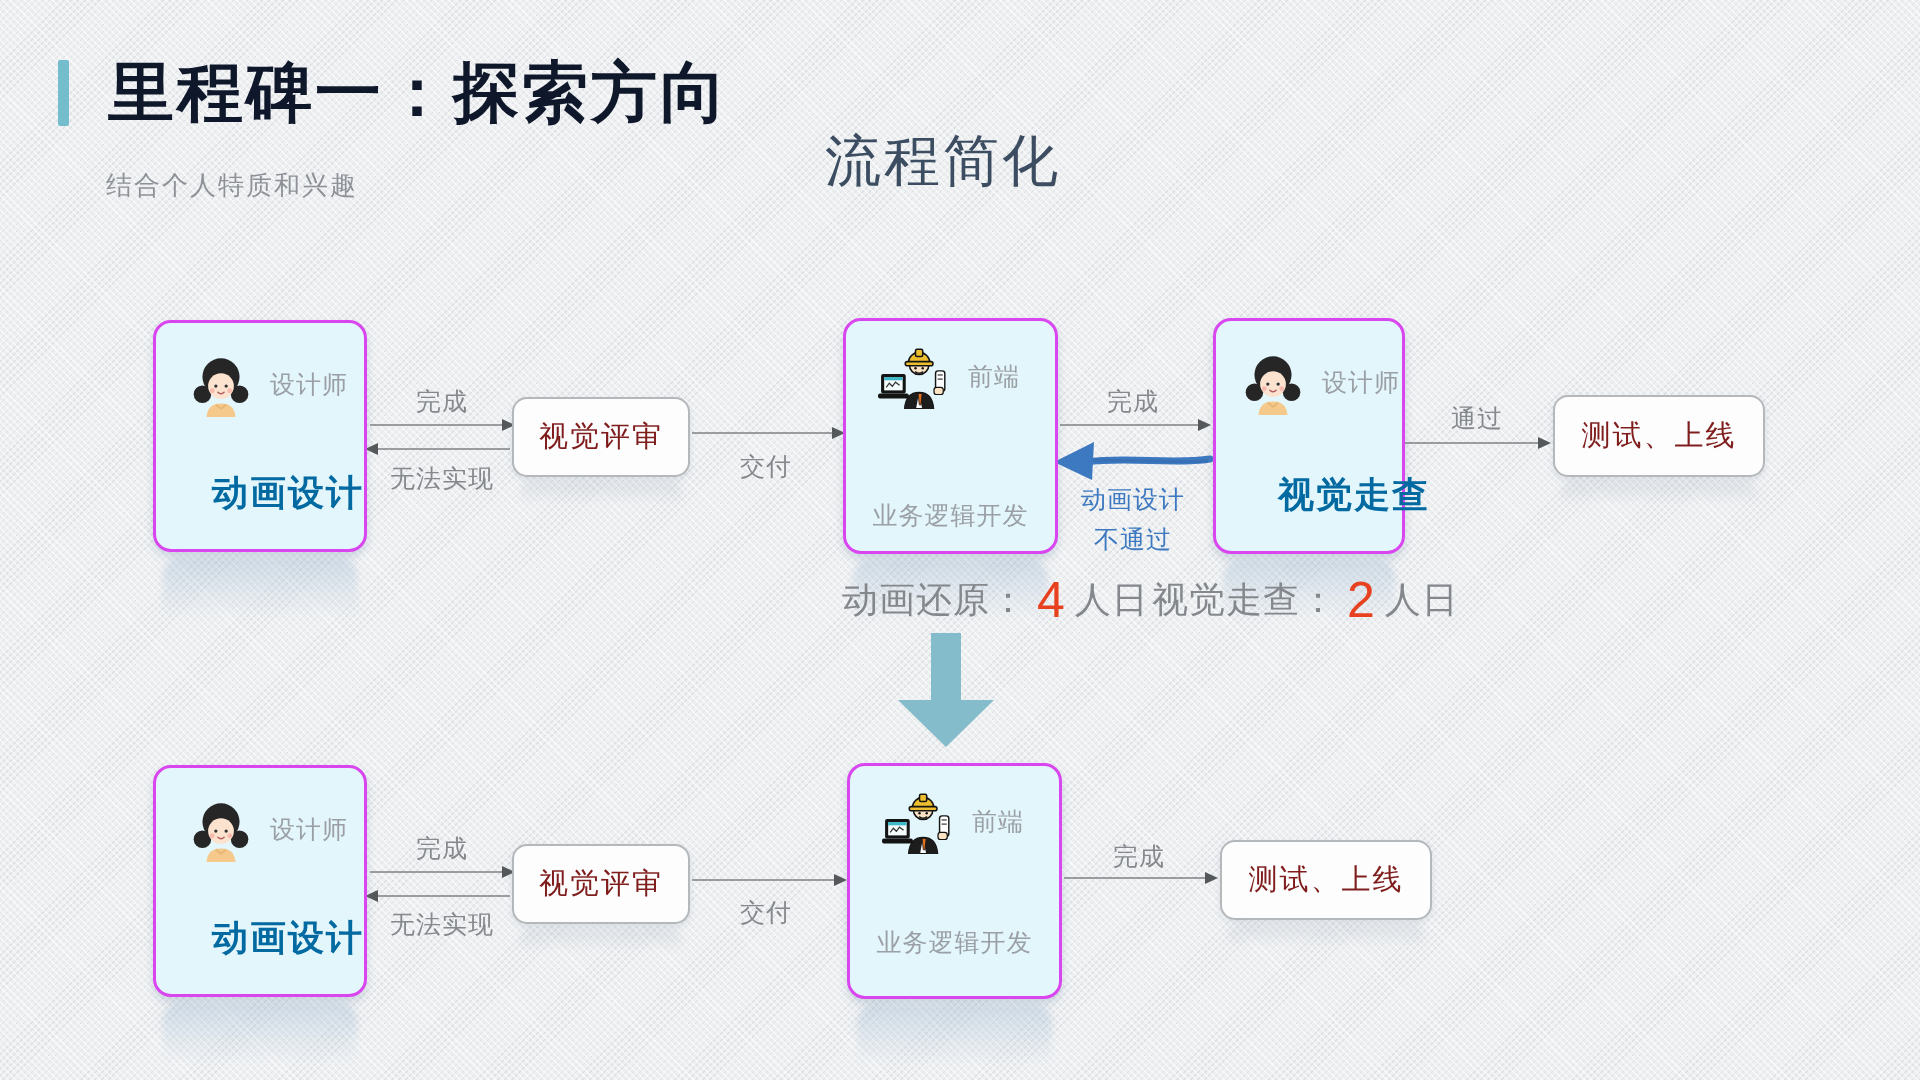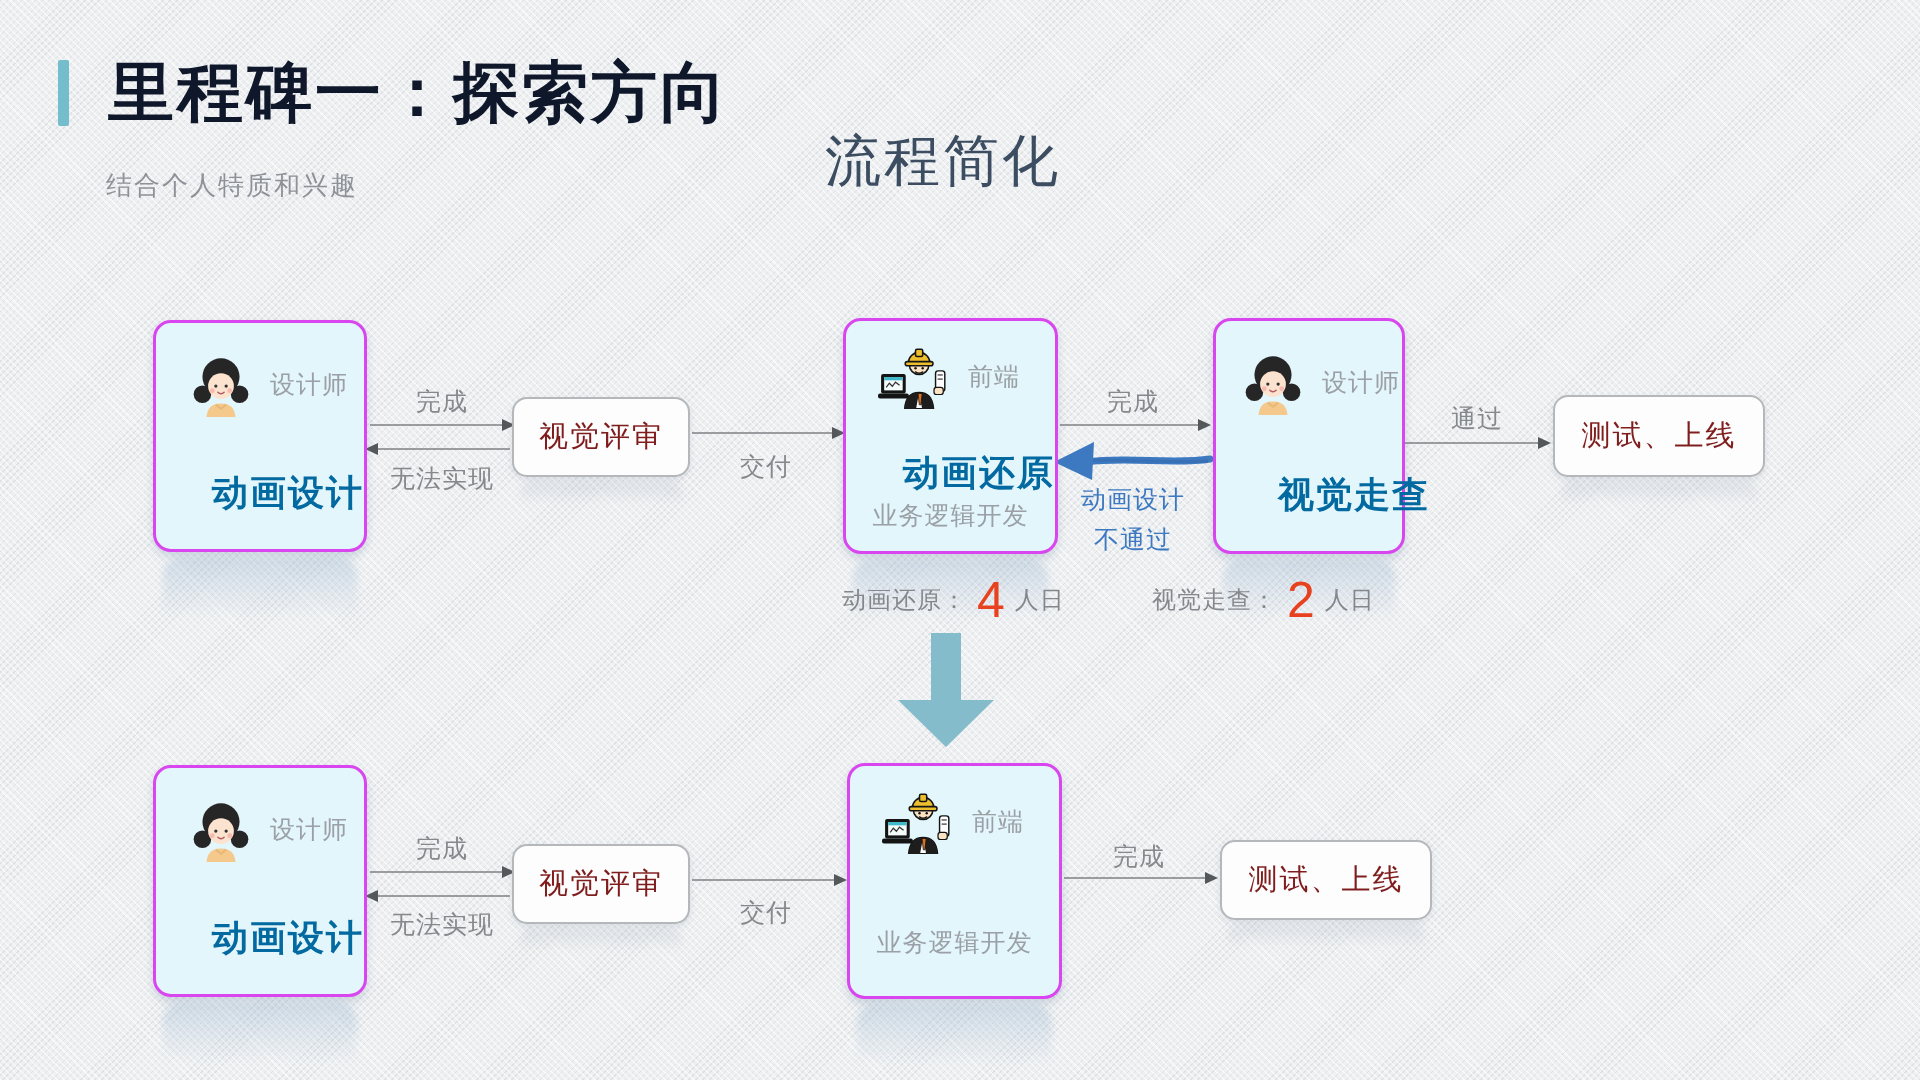--- a/index.html
+++ b/index.html
@@ -39,21 +39,21 @@
     box-shadow:0 3px 6px rgba(120,140,160,.18);
     box-sizing:border-box;
   }
 
   
   .alabel{font-size:25px;color:#85888c;transform:translateX(-50%);white-space:nowrap;letter-spacing:1px;}
   .alabel-blue{font-size:25px;color:#3d79c0;transform:translateX(-50%);white-space:nowrap;letter-spacing:1px;}
 
   
   .stat{display:inline-flex;align-items:center;white-space:nowrap;}
-  .stat .s-label,.stat .s-unit{font-size:24px;color:#84888d;letter-spacing:1px;}
+  .stat .s-label,.stat .s-unit{font-size:36px;color:#84888d;letter-spacing:1px;}
   .stat .s-value{font-size:50px;color:#e8411f;margin:0 10px;line-height:1;}
 
   
   .reflection{
     background:linear-gradient(to bottom, rgba(140,175,205,.32), rgba(237,239,241,0) 85%);
     border-radius:18px;filter:blur(3px);
   }
   .reflection-light{
     background:linear-gradient(to bottom, rgba(160,170,185,.22), rgba(237,239,241,0) 85%);
     border-radius:12px;filter:blur(3px);
@@ -163,21 +163,20 @@
       <line x1="58" y1="35" x2="63" y2="35" stroke="#141414" stroke-width="1"></line>
       <rect x="54.5" y="43" width="9" height="7" rx="2.5" fill="#fbe3c4" stroke="#141414" stroke-width="1.2"></rect>
       <rect x="3" y="30" width="24" height="19" rx="2" fill="#141414"></rect>
       <rect x="6" y="33" width="18" height="13" fill="#f4fbfb"></rect>
       <rect x="6" y="33" width="18" height="3.2" fill="#3fb8c9"></rect>
       <polyline points="8,43 11,39 14,42 17,38 21,41" stroke="#333" stroke-width="1.2" fill="none"></polyline>
       <rect x="0" y="49" width="30" height="5" rx="2" fill="#141414"></rect>
     </svg>
     <span class="role-label">前端</span>
   </div>
-  <div class="abs node-title-blue" style="top:128px;">动画还原</div>
   <div class="abs node-sub-gray" style="top:178px;">业务逻辑开发</div>
 </div>
 <div class="abs reflection" style="left:853px;top:560px;width:195px;height:70px;"></div>
 
 <div class="abs node-box" style="left:1213px;top:318px;width:192px;height:236px;">
   <div class="node-head" style="padding-left:24px;">
     <svg width="66" height="66" viewBox="0 0 64 64">
       <circle cx="14" cy="42" r="8.5" fill="#262626"></circle>
         <circle cx="50" cy="42" r="8.5" fill="#262626"></circle>
       <circle cx="32" cy="25" r="18" fill="#262626"></circle>

